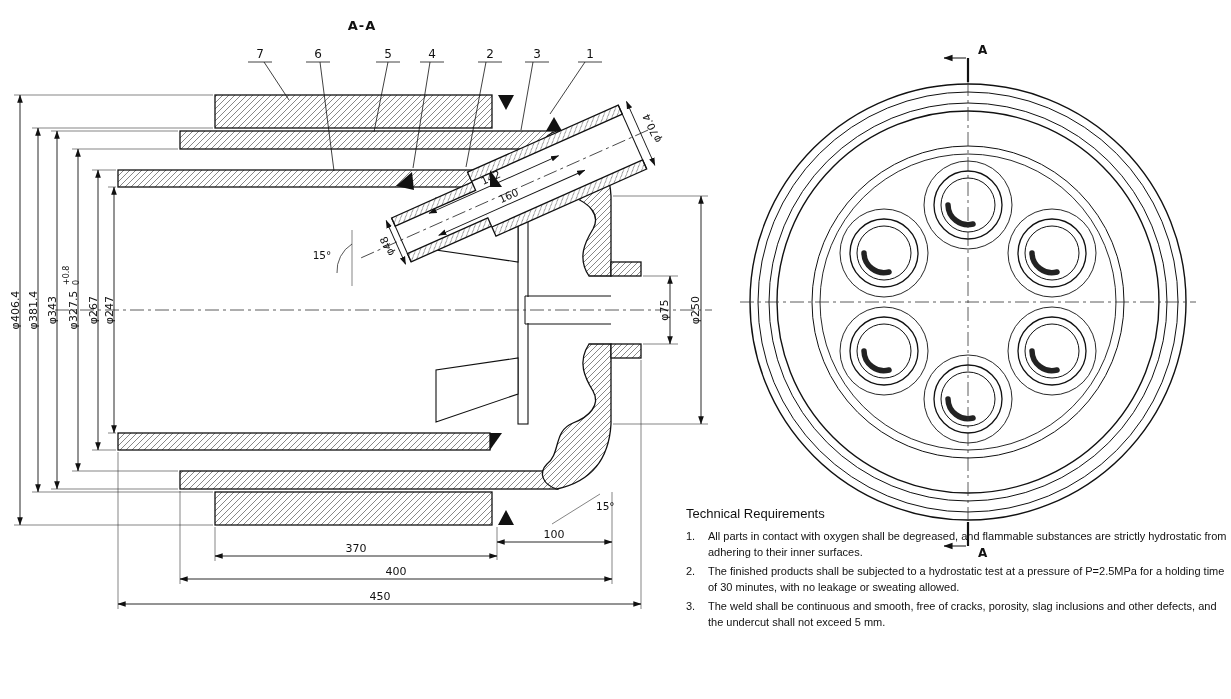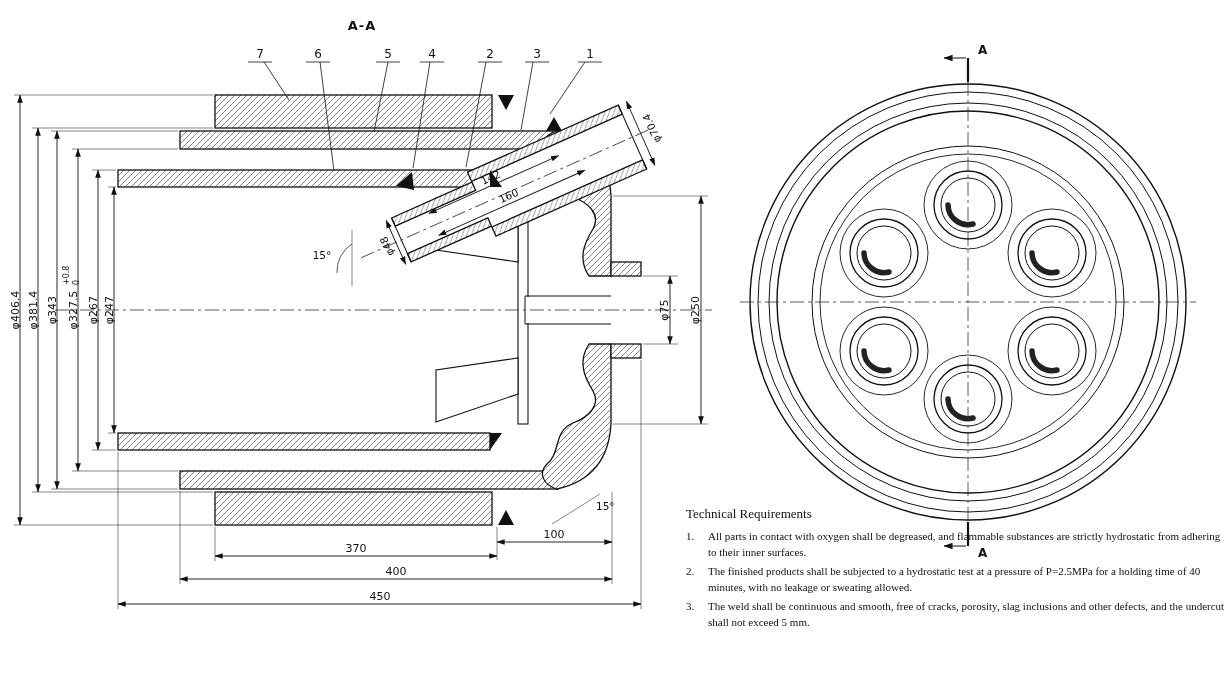--- a/index.html
+++ b/index.html
@@ -16,21 +16,21 @@
   .cl{stroke:#333;stroke-width:0.8;stroke-dasharray:14 4 3 4;fill:none;}
   .leader{stroke:#111;stroke-width:0.8;}
   .weld{fill:#111;stroke:none;}
   .dimtxt{font-size:11px;}
   .small{font-size:10.5px;}
   .tol{font-size:8px;}
   .callout{font-size:12px;}
   .marker-a{font-size:12px;font-weight:bold;}
   .title{font-size:13px;font-weight:bold;letter-spacing:1px;}
   .tech{position:absolute;left:686px;top:504px;width:543px;
-        font-family:Liberation Serif, serif;font-size:11px;line-height:1.5;color:#111;}
+        font-family:Liberation Sans, sans-serif;font-size:11px;line-height:1.5;color:#111;}
   .tech-heading{font-size:13px;margin-bottom:4px;}
   .tr-item{display:flex;margin-bottom:2px;}
   .tr-num{width:22px;flex:0 0 22px;}
   .tr-text{flex:1;}
 </style>
 </head>
 <body>
 
 <div class="page">
 
@@ -286,21 +286,21 @@
 </svg>
 
 <div class="tech">
   <div class="tech-heading">Technical Requirements</div>
   <div class="tr-item">
     <span class="tr-num">1.</span>
     <span class="tr-text">All parts in contact with oxygen shall be degreased, and flammable substances are strictly hydrostatic from adhering to their inner surfaces.</span>
   </div>
   <div class="tr-item">
     <span class="tr-num">2.</span>
-    <span class="tr-text">The finished products shall be subjected to a hydrostatic test at a pressure of P=2.5MPa for a holding time of 40 minutes, with no leakage or sweating allowed.</span>
+    <span class="tr-text">The finished products shall be subjected to a hydrostatic test at a pressure of P=2.5MPa for a holding time of 30 minutes, with no leakage or sweating allowed.</span>
   </div>
   <div class="tr-item">
     <span class="tr-num">3.</span>
     <span class="tr-text">The weld shall be continuous and smooth, free of cracks, porosity, slag inclusions and other defects, and the undercut shall not exceed 5 mm.</span>
   </div>
 </div>
 
 </div>
 
 </body></html>

